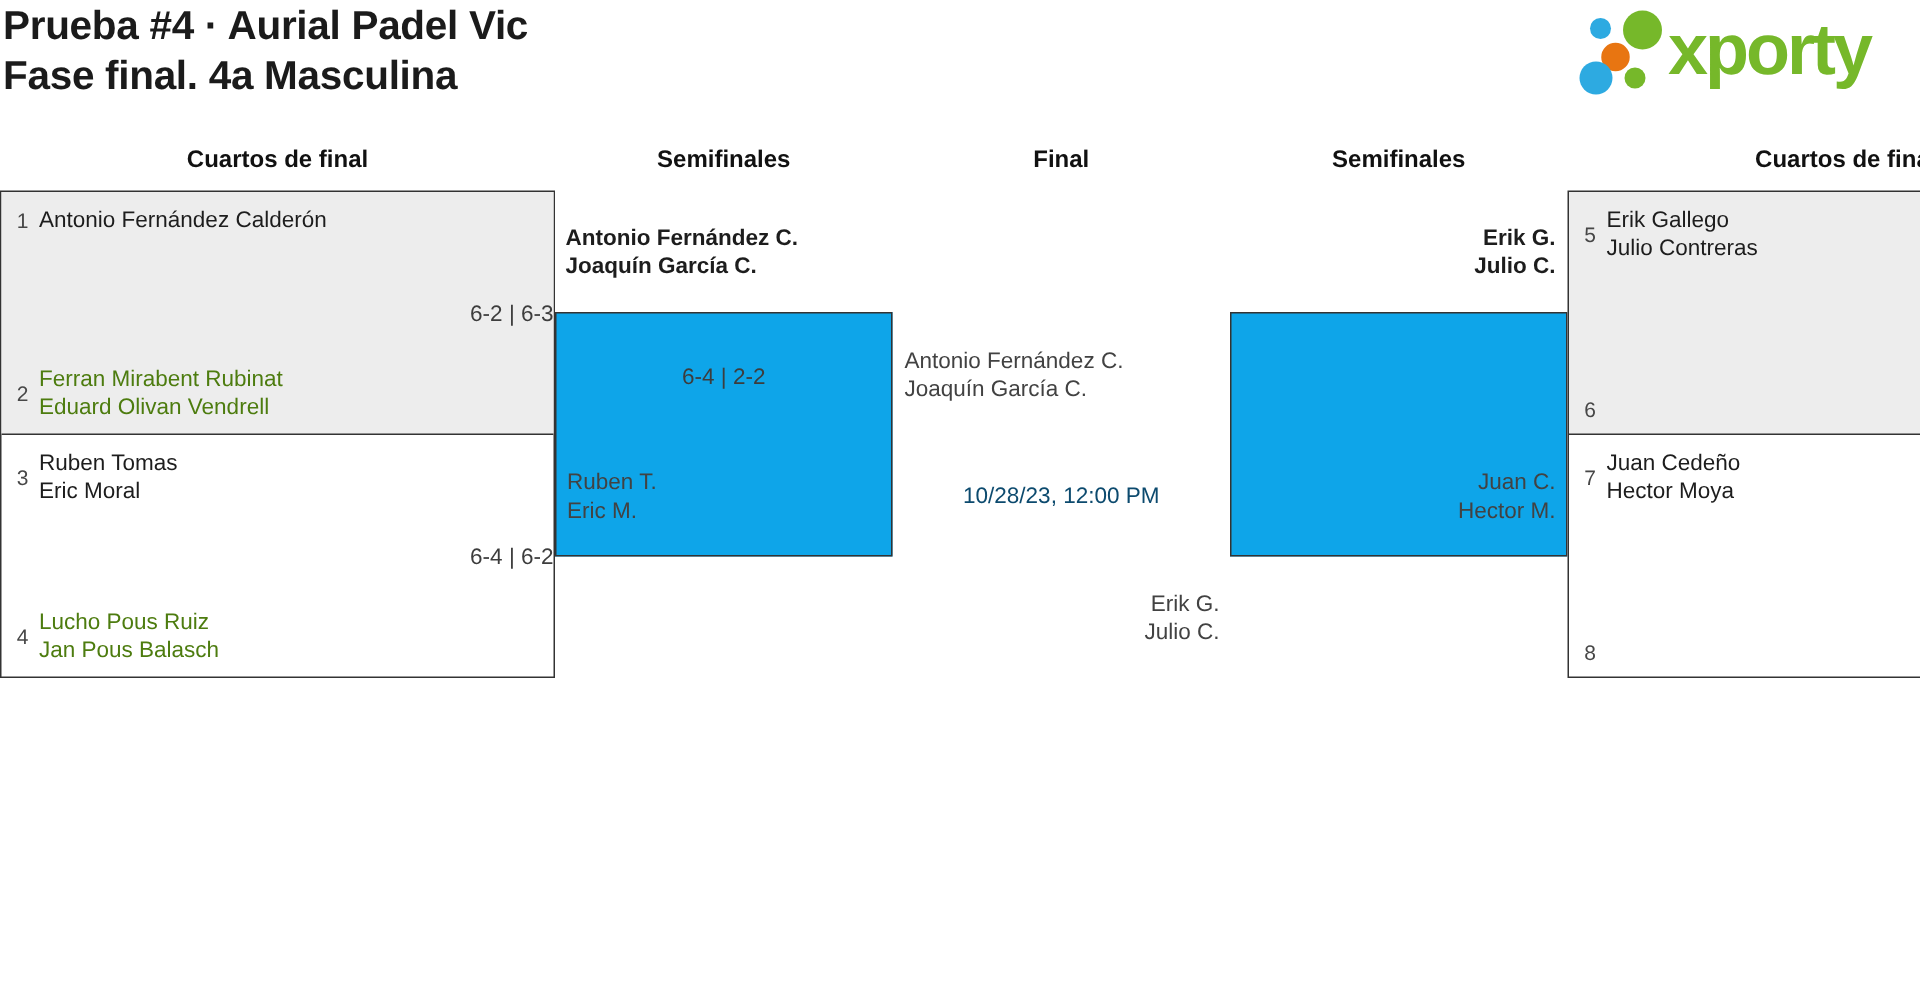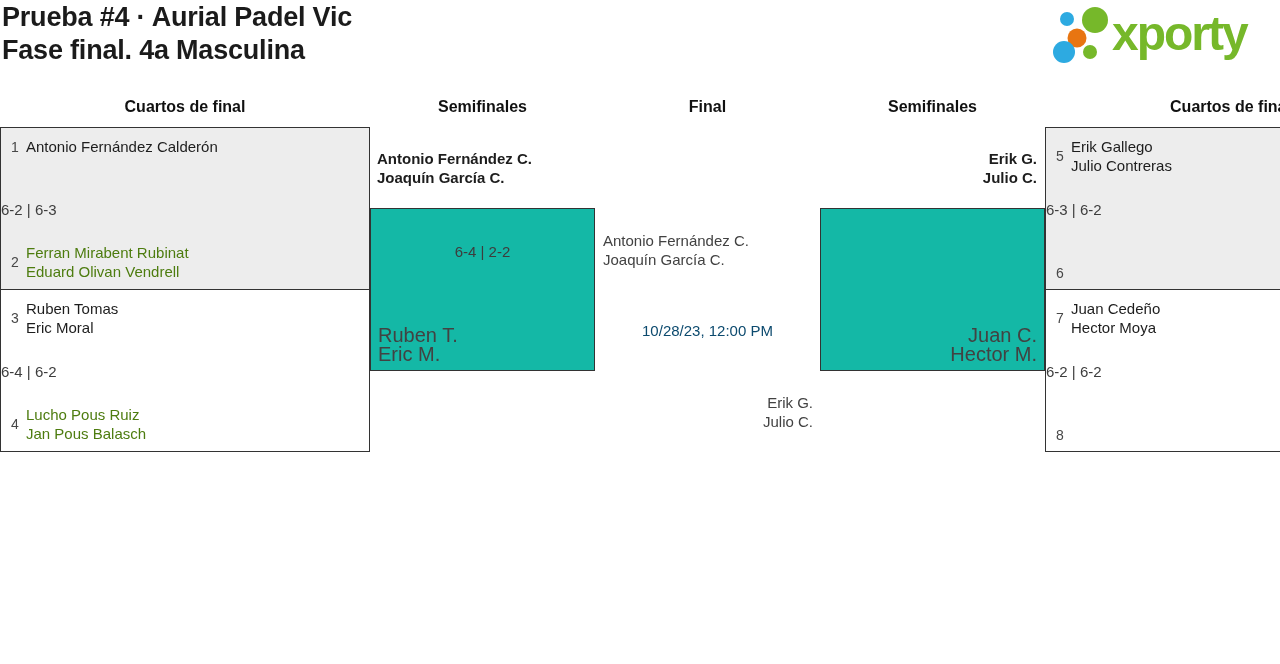--- a/index.html
+++ b/index.html
@@ -78,47 +78,47 @@
     min-width: 12px;
     text-align: center;
   }
   .names { font-size: 15px; line-height: 19px; color: #4d7c0f; }
   .names.winner { font-weight: 400; color: #1d1d1d; }
   .score {
     position: absolute;
     left: 0;
     width: 100%;
     top: 74px;
-    text-align: left;
+    text-align: right;
     font-size: 15px;
     line-height: 16px;
     color: #3d3d3d;
   }
 
   
   .sf-box {
     top: 208px;
     width: 225px;
     height: 163px;
     border: 1px solid #333333;
     box-sizing: border-box;
-    background: #14b8a6;
+    background: #0ea5e9;
   }
   .sf-score {
     position: absolute;
     left: 0; width: 100%;
     top: 34px;
     text-align: center;
     font-size: 15px;
     color: #3d3d3d;
   }
   .sf-loser {
     position: absolute;
-    top: 117px;
-    font-size: 20px;
+    top: 103px;
+    font-size: 15px;
     line-height: 19px;
     color: #424242;
   }
   .sf-winner-label {
     top: 149px;
     font-size: 15px;
     line-height: 19px;
     font-weight: 700;
     color: #1d1d1d;
     white-space: nowrap;

